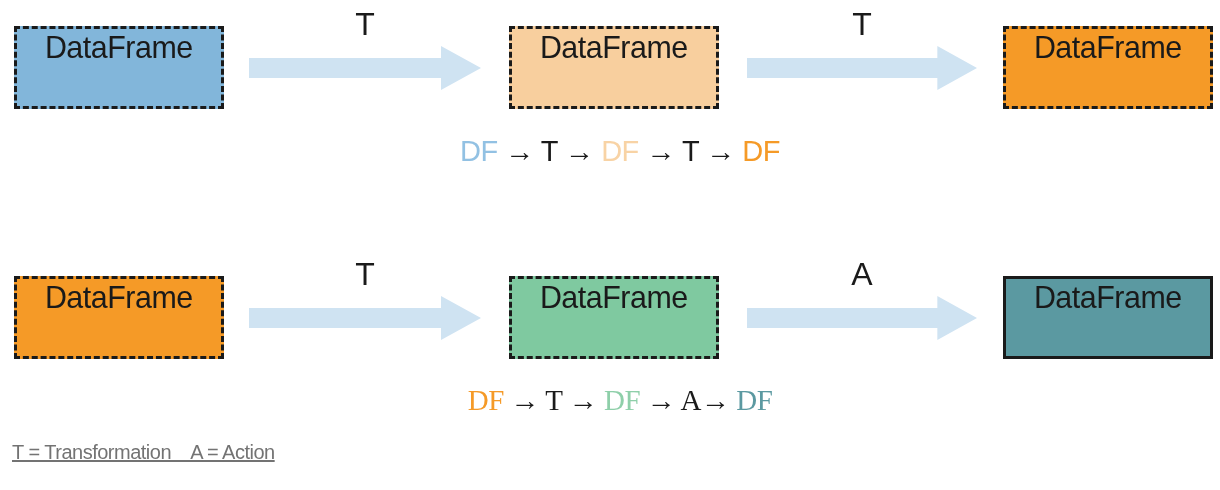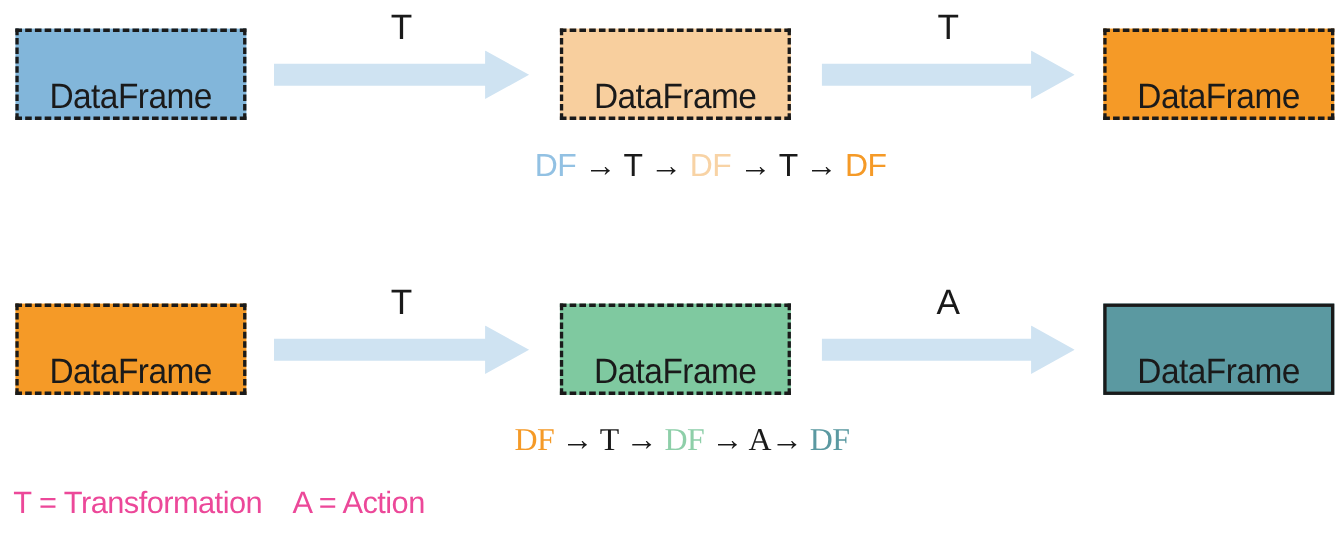--- a/index.html
+++ b/index.html
@@ -11,21 +11,21 @@
     font-family: "Liberation Sans", sans-serif;
     color: #1a1a1a;
     overflow: hidden;
   }
   .df-box {
     position: absolute;
     width: 204px;
     height: 77px;
     border: 3px dashed #1a1a1a;
     display: flex;
-    align-items: flex-end;
+    align-items: flex-start;
     justify-content: center;
   }
   .df-label {
     font-size: 32px;
     letter-spacing: -0.5px;
     color: #1a1a1a;
     transform: scaleX(0.95);
   }
   .arrow {
     position: absolute;
@@ -42,24 +42,25 @@
   .caption {
     position: absolute;
     width: 340px;
     text-align: center;
     font-size: 29px;
     letter-spacing: -0.5px;
   }
   .caption span { white-space: pre; }
   .legend {
     position: absolute;
-    font-size: 28px;
+    font-size: 20px;
     letter-spacing: -0.5px;
     white-space: pre;
-    color: #ec4899;
+    color: #737373;
+    text-decoration: underline;
   }
 </style>
 </head>
 <body>
 
 <div class="canvas">
 
   <div class="df-box" style="left: 14px; top: 26px; background-color: rgb(130, 182, 218); border-style: dashed;">
     <span class="df-label">DataFrame</span>
   </div>
@@ -81,21 +82,21 @@
   <div class="arrow" style="left: 747px; top: 46px; width: 230px; color: rgb(207, 227, 242);">
     <svg viewBox="0 0 232 44" preserveAspectRatio="none" aria-hidden="true">
       <polygon points="0,12 192,12 192,0 232,22 192,44 192,32 0,32" fill="currentColor"></polygon>
     </svg>
   </div>
 
   <div class="df-box" style="left: 1003px; top: 26px; background-color: rgb(245, 154, 39); border-style: dashed;">
     <span class="df-label">DataFrame</span>
   </div>
 
-  <div class="caption" style="left:476px; top:135px;">
+  <div class="caption" style="left:450px; top:135px;">
     <span style="color: rgb(146, 193, 227);">DF</span><span style="color: rgb(26, 26, 26);"> → </span><span style="color: rgb(26, 26, 26);">T</span><span style="color: rgb(26, 26, 26);"> → </span><span style="color: rgb(248, 211, 165);">DF</span><span style="color: rgb(26, 26, 26);"> → </span><span style="color: rgb(26, 26, 26);">T</span><span style="color: rgb(26, 26, 26);"> → </span><span style="color: rgb(245, 154, 39);">DF</span>
   </div>
 
   <div class="df-box" style="left: 14px; top: 276px; background-color: rgb(245, 154, 39); border-style: dashed;">
     <span class="df-label">DataFrame</span>
   </div>
 
   <div class="arrow-label" style="left:315px; top:256px;">T</div>
 
   <div class="arrow" style="left: 249px; top: 296px; width: 232px; color: rgb(207, 227, 242);">

